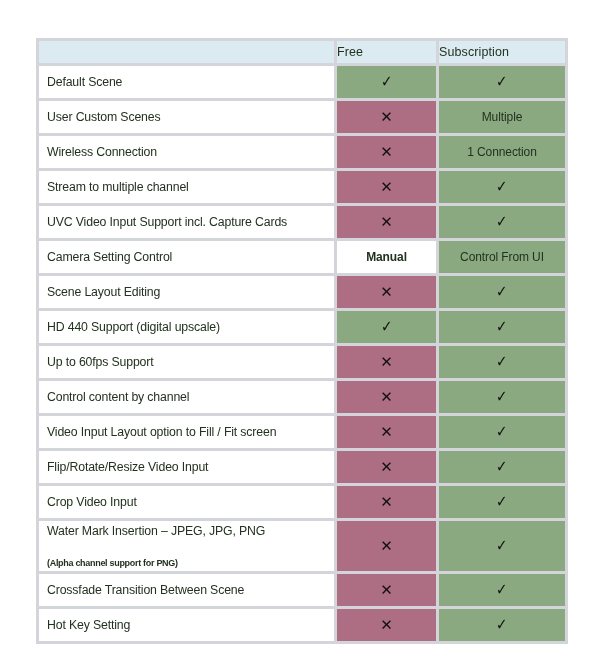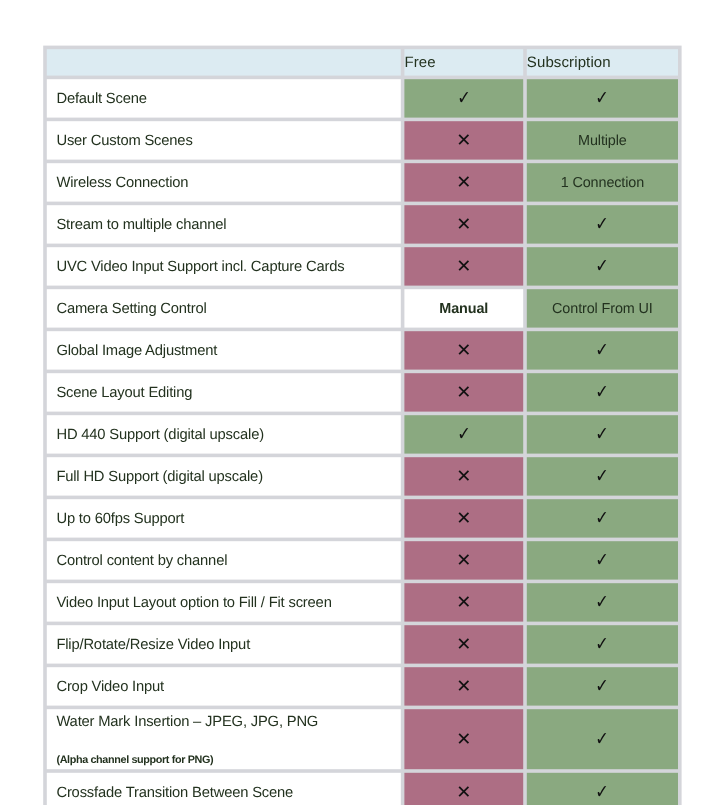--- a/index.html
+++ b/index.html
@@ -139,37 +139,27 @@
         <td class="feat">UVC Video Input Support incl. Capture Cards</td>
         <td class="mark no"><span class="glyph glyph-cross">✕</span></td>
         <td class="mark yes"><span class="glyph glyph-check">✓</span></td>
       </tr>
       <tr>
         <td class="feat">Camera Setting Control</td>
         <td class="mark plain"><span class="celltext bold">Manual</span></td>
         <td class="mark yes"><span class="celltext">Control From UI</span></td>
       </tr>
       <tr>
-        <td class="feat">Global Image Adjustment</td>
-        <td class="mark no"><span class="glyph glyph-cross">✕</span></td>
-        <td class="mark yes"><span class="glyph glyph-check">✓</span></td>
-      </tr>
-      <tr>
         <td class="feat">Scene Layout Editing</td>
         <td class="mark no"><span class="glyph glyph-cross">✕</span></td>
         <td class="mark yes"><span class="glyph glyph-check">✓</span></td>
       </tr>
       <tr>
         <td class="feat">HD 440 Support (digital upscale)</td>
         <td class="mark yes"><span class="glyph glyph-check">✓</span></td>
-        <td class="mark yes"><span class="glyph glyph-check">✓</span></td>
-      </tr>
-      <tr>
-        <td class="feat">Full HD Support (digital upscale)</td>
-        <td class="mark no"><span class="glyph glyph-cross">✕</span></td>
         <td class="mark yes"><span class="glyph glyph-check">✓</span></td>
       </tr>
       <tr>
         <td class="feat">Up to 60fps Support</td>
         <td class="mark no"><span class="glyph glyph-cross">✕</span></td>
         <td class="mark yes"><span class="glyph glyph-check">✓</span></td>
       </tr>
       <tr>
         <td class="feat">Control content by channel</td>
         <td class="mark no"><span class="glyph glyph-cross">✕</span></td>
@@ -193,14 +183,19 @@
       <tr>
         <td class="feat tall">Water Mark Insertion – JPEG, JPG, PNG<span class="sub-note">(Alpha channel support for PNG)</span></td>
         <td class="mark tall no"><span class="glyph glyph-cross">✕</span></td>
         <td class="mark tall yes"><span class="glyph glyph-check">✓</span></td>
       </tr>
       <tr>
         <td class="feat">Crossfade Transition Between Scene</td>
         <td class="mark no"><span class="glyph glyph-cross">✕</span></td>
         <td class="mark yes"><span class="glyph glyph-check">✓</span></td>
       </tr>
+      <tr>
+        <td class="feat">Hot Key Setting</td>
+        <td class="mark no"><span class="glyph glyph-cross">✕</span></td>
+        <td class="mark yes"><span class="glyph glyph-check">✓</span></td>
+      </tr>
     </tbody>
 </table>
 
 </body></html>

